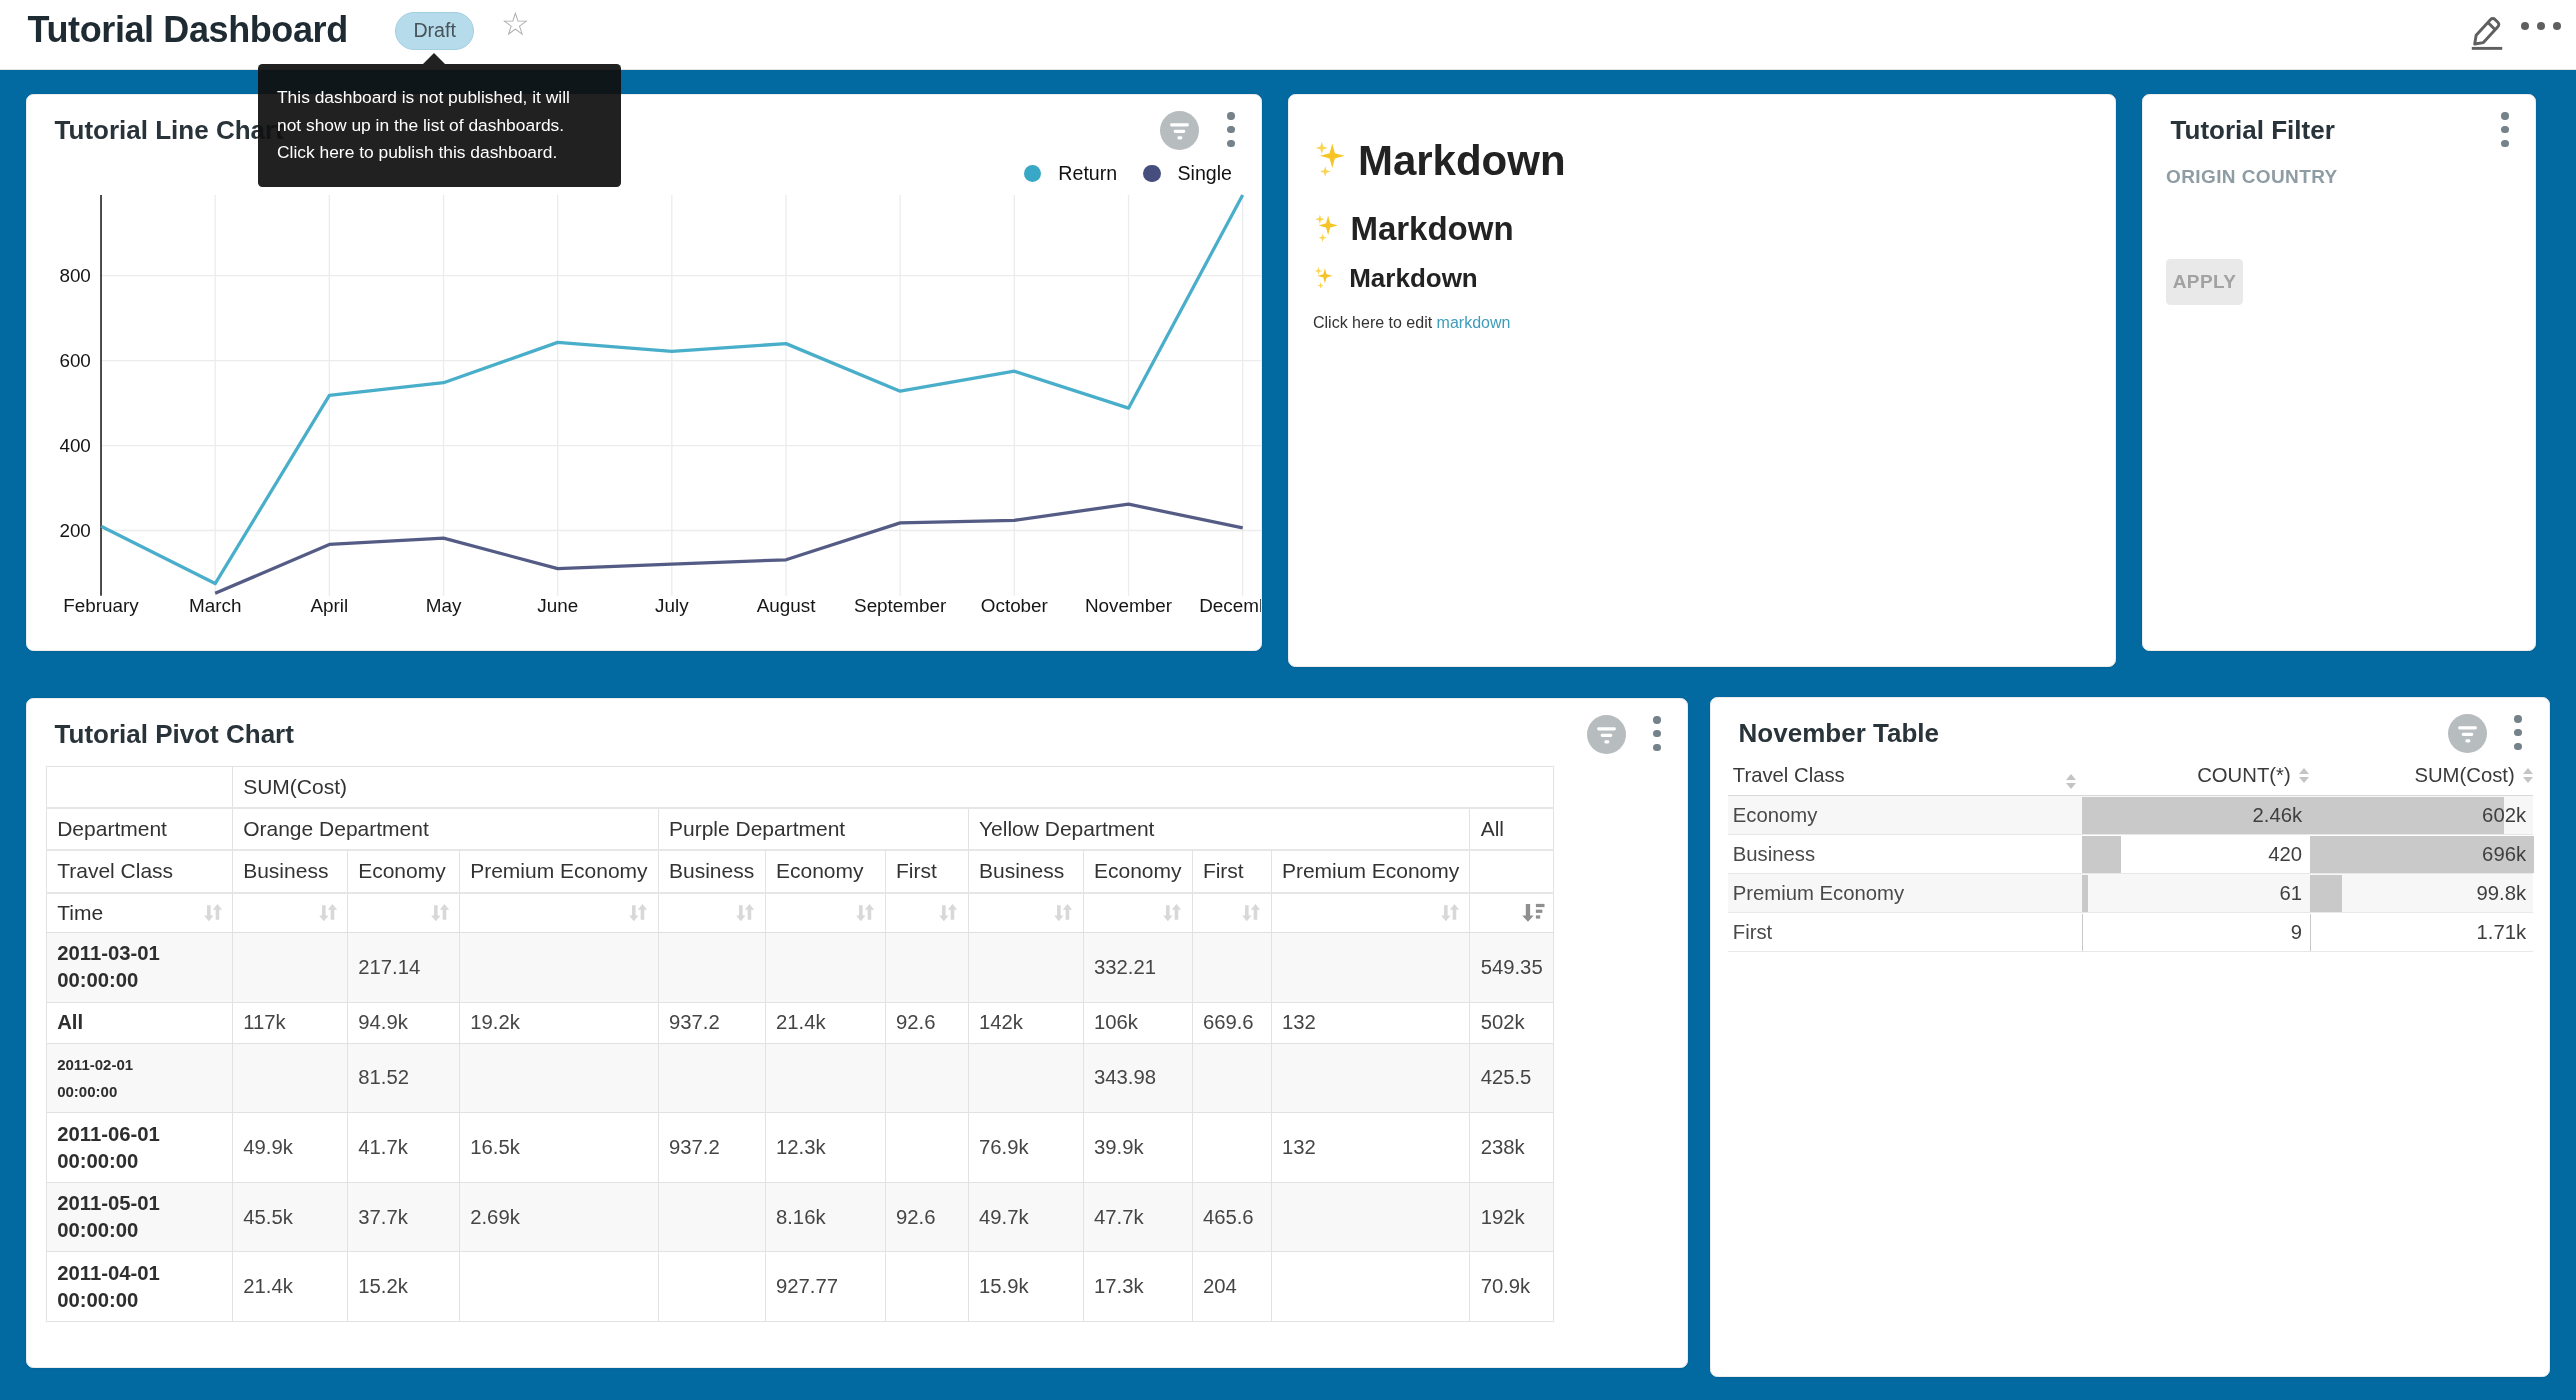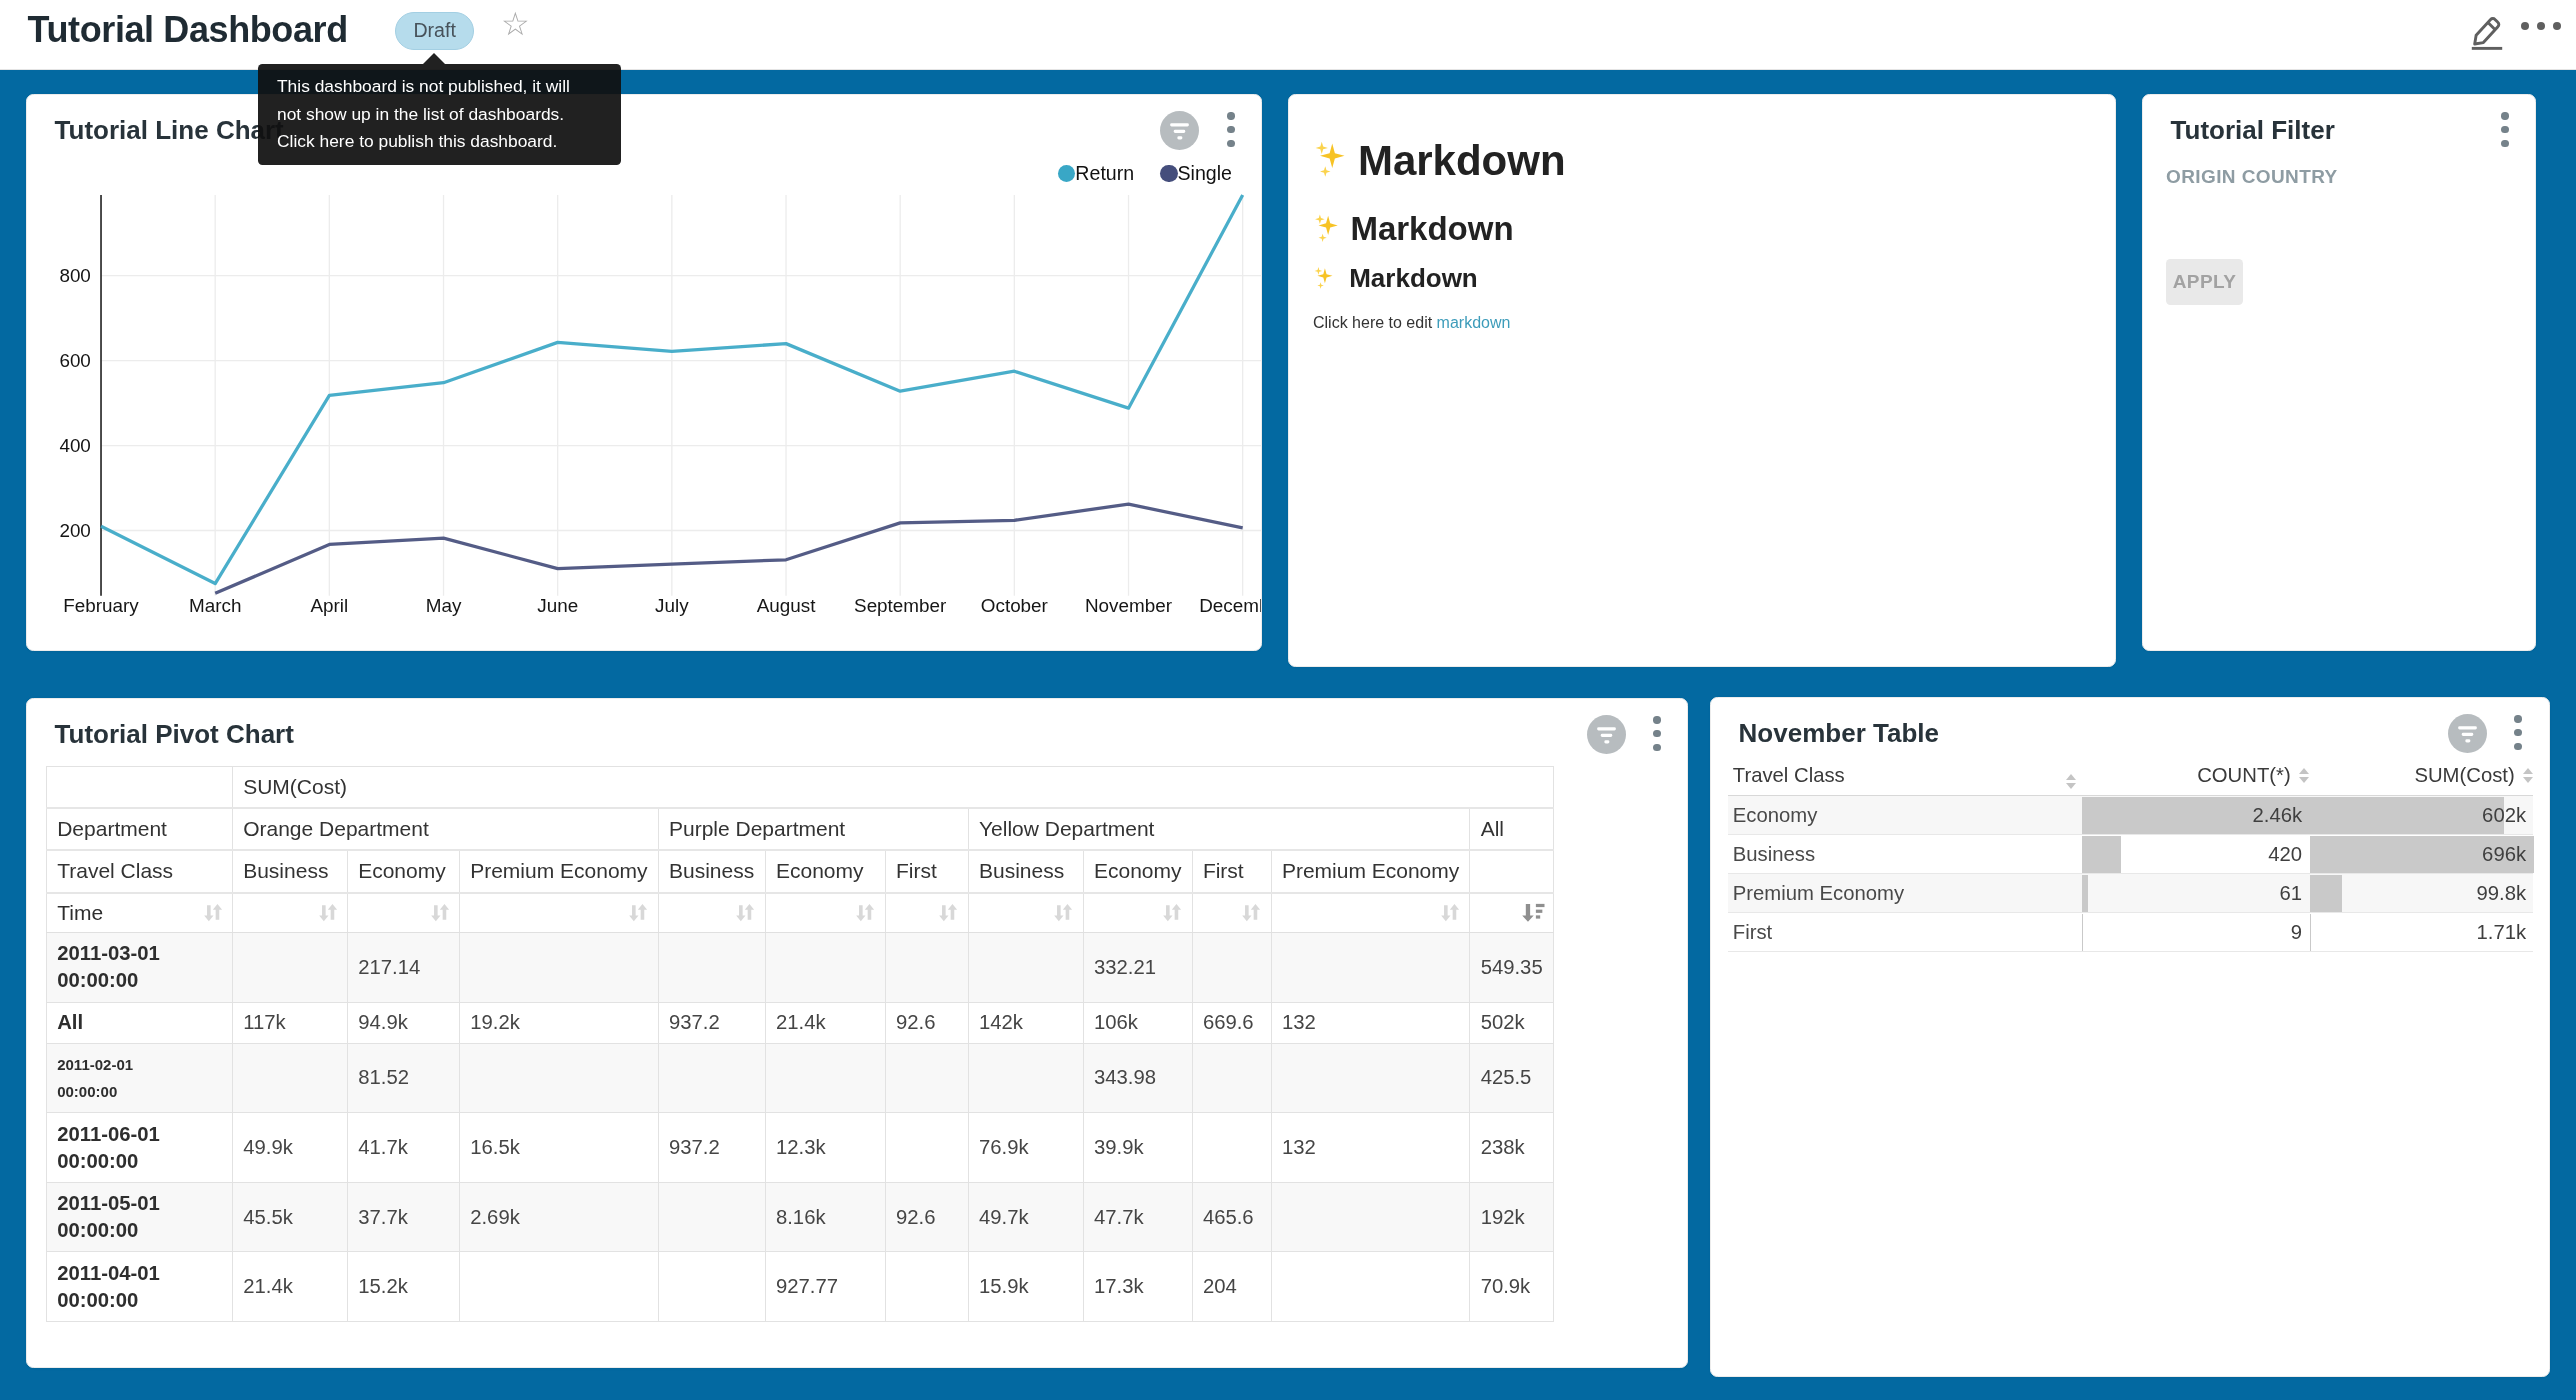--- a/index.html
+++ b/index.html
@@ -9,40 +9,40 @@
   
   #topbar { position:absolute; left:0; top:0; width:2576px; height:70px; background:#fff; border-bottom:1.5px solid #e4e4e4; }
   #dash-title { position:absolute; left:27.6px; top:8.7px; font-size:36px; font-weight:600; color:#1f2b33; letter-spacing:-0.4px; }
   #draft-badge { position:absolute; left:395px; top:11.6px; height:38px; padding:0 17.4px; background:#b6dcec; border:0.7px solid #a3cfe3; border-radius:19px; font-size:19.6px; color:#47525a; display:flex; align-items:center; }
   #fav-star { position:absolute; left:501px; top:5.1px; font-size:32px; color:#ababab; cursor:pointer; }
   #edit-pencil { position:absolute; left:2466px; top:11.6px; width:42px; height:38px; cursor:pointer; }
   .dots-h { position:absolute; left:2521px; top:22px; display:flex; gap:8px; cursor:pointer; }
   .dots-h i { width:8px; height:8px; border-radius:50%; background:#5f5f5f; }
 
   
-  #publish-tooltip { position:absolute; left:258px; top:64px; width:363px; background:rgba(16,16,16,0.93); border-radius:4.4px; padding:9px 19px; z-index:50; }
+  #publish-tooltip { position:absolute; left:258px; top:64px; width:363px; background:rgba(16,16,16,0.93); border-radius:4.4px; padding:20px 19px; z-index:50; }
   #publish-tooltip:before { content:""; position:absolute; top:-11px; left:165px; border-left:11.6px solid transparent; border-right:11.6px solid transparent; border-bottom:11.6px solid rgba(16,16,16,0.93); }
   #publish-tooltip div { color:#fff; font-size:17.4px; line-height:27.6px; white-space:nowrap; }
 
   
   .panel { position:absolute; background:#fff; border:0.7px solid #ececec; border-radius:7.3px; box-shadow:0 0.7px 2.2px rgba(0,0,0,0.05); }
   #panel-line   { left:26px;   top:94px; width:1236px; height:557px; overflow:hidden; }
   #panel-md     { left:1288px; top:94px; width:828px; height:573px; }
   #panel-filter { left:2142px; top:94px; width:394px;  height:557px; }
   #panel-pivot  { left:26px;   top:698px; width:1662px; height:670px; }
   #panel-table  { left:1710px; top:697px; width:840px; height:680px; }
   .panel-title { position:absolute; left:27.6px; top:19.6px; font-size:26px; font-weight:600; color:#28333a; }
 
   .filter-badge { position:absolute; width:39px; height:39px; top:16px; cursor:pointer; }
   .dots-v { position:absolute; top:17.4px; display:flex; flex-direction:column; gap:6.5px; cursor:pointer; padding:0 4.4px; }
   .dots-v i { width:7.3px; height:7.3px; border-radius:50%; background:#75828a; }
 
   
   #lc-legend { position:absolute; right:29px; top:67px; display:flex; gap:26px; }
-  .legend-item { display:flex; align-items:center; gap:0; cursor:pointer; }
+  .legend-item { display:flex; align-items:center; gap:17px; cursor:pointer; }
   .legend-item .dot { width:17.4px; height:17.4px; border-radius:50%; }
   .legend-item .lbl { font-size:19.6px; color:#111; }
   #lc-svg { position:absolute; left:0; top:94px; }
 
   
   .md-h { position:absolute; left:24px; display:flex; align-items:center; color:#222; font-weight:700; }
   #md-h1 { top:42px;  font-size:42px; gap:2.9px; }
   #md-h2 { top:115px; font-size:33px; gap:4.4px; }
   #md-h3 { top:168px; font-size:26px; gap:10.2px; }
   #md-para { position:absolute; left:24px; top:219px; font-size:16px; color:#333; }

